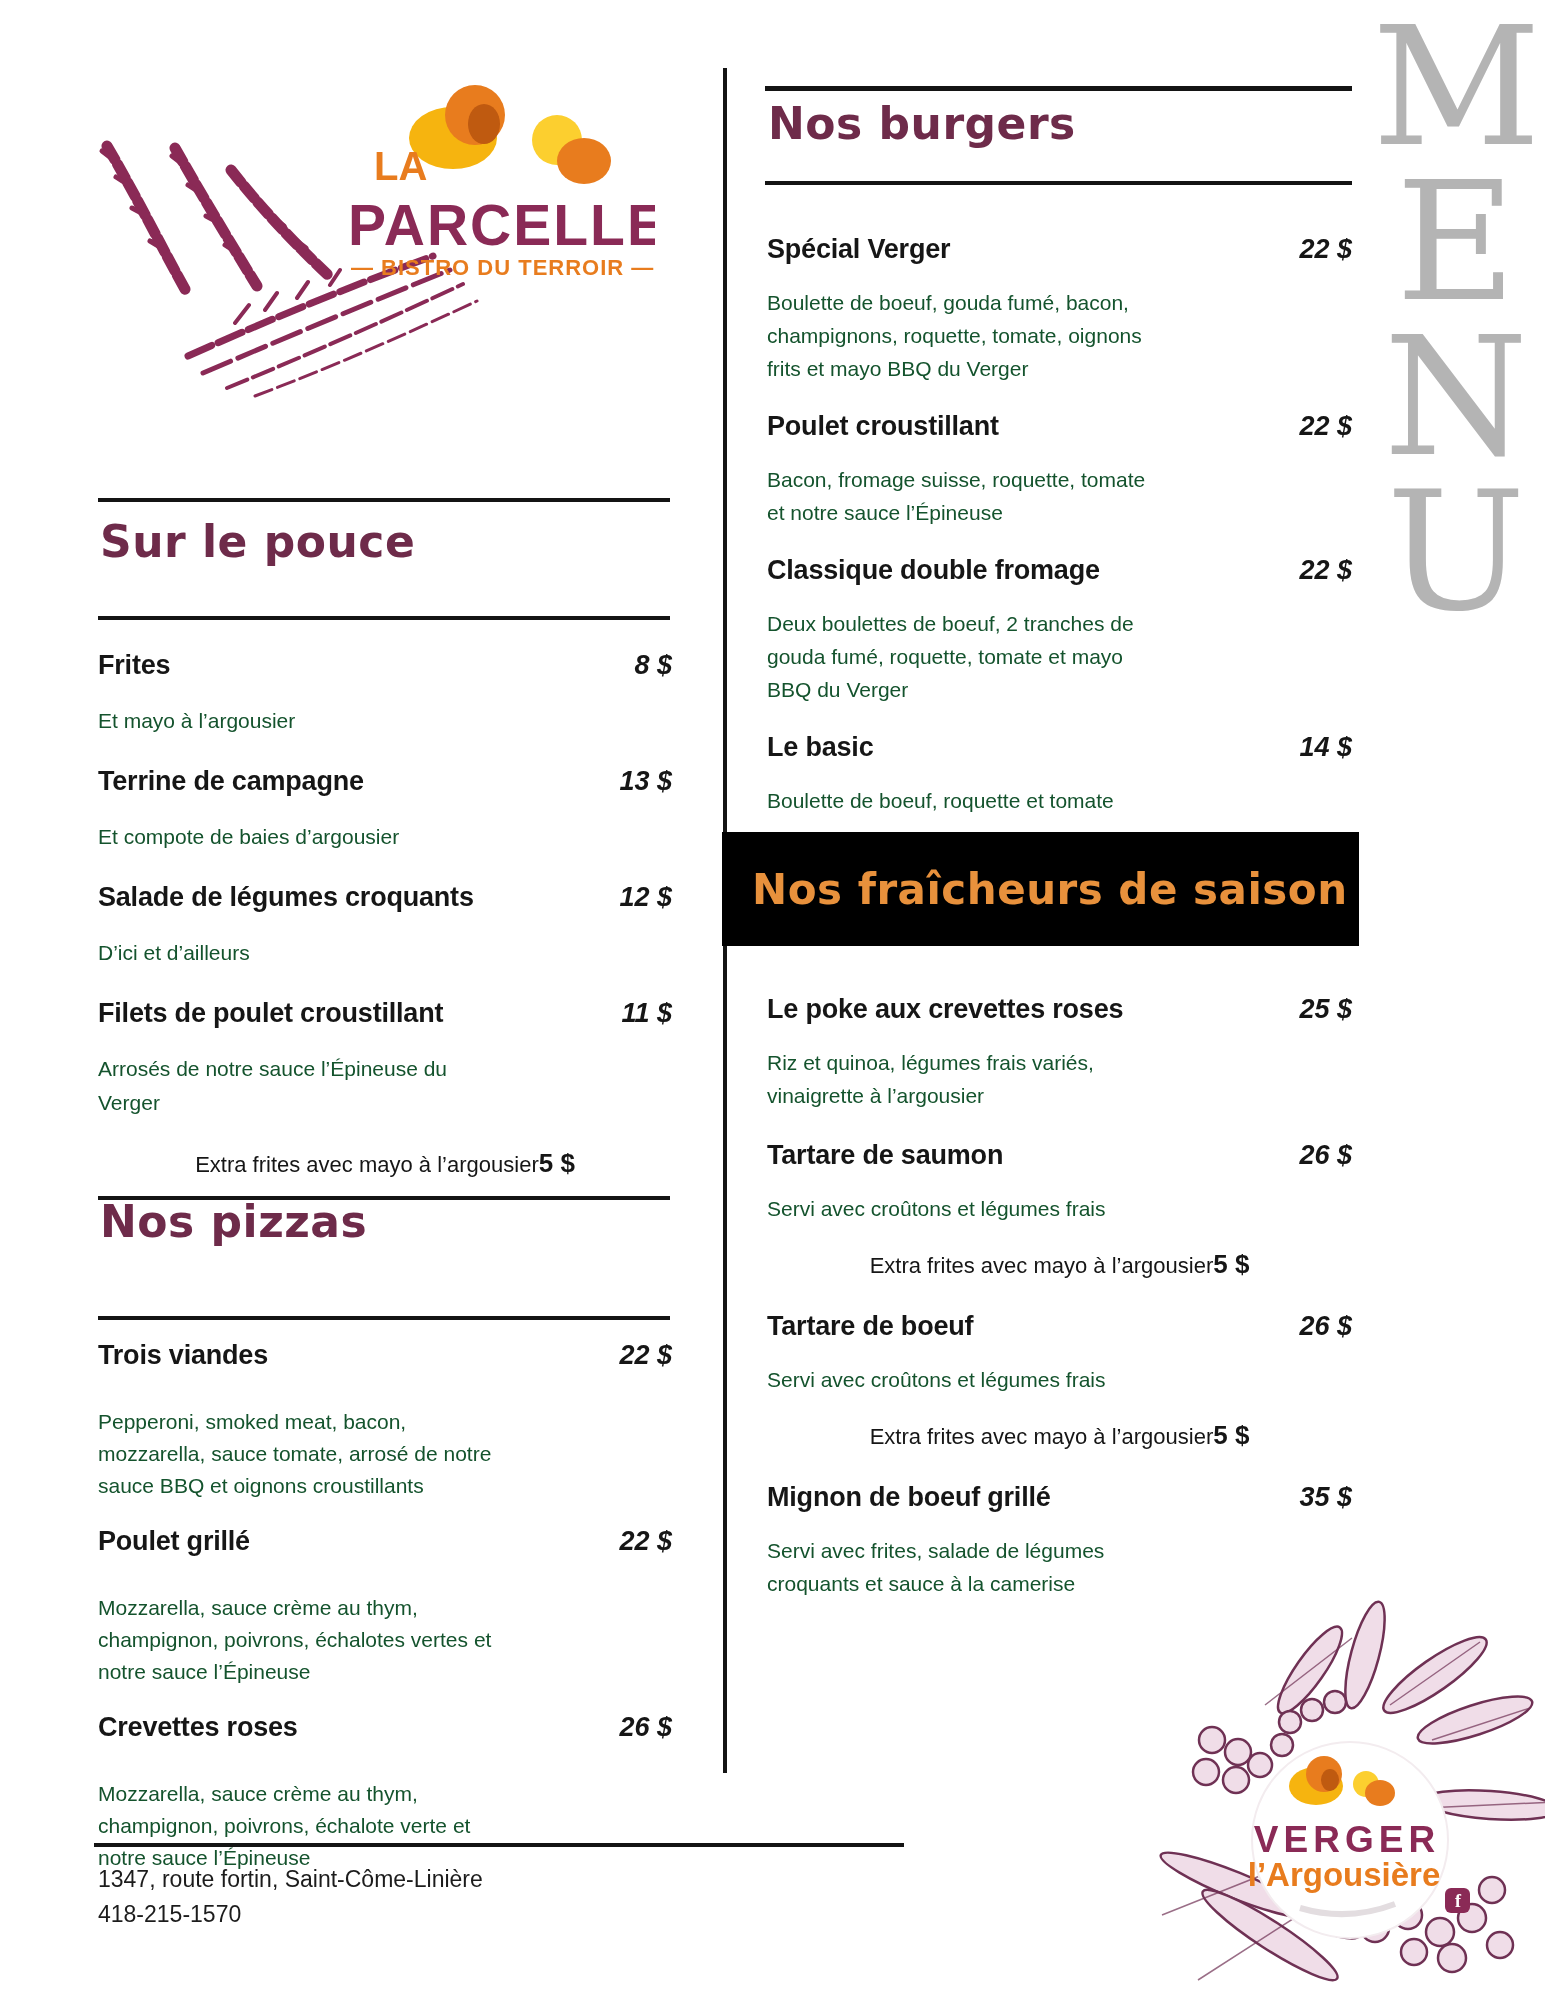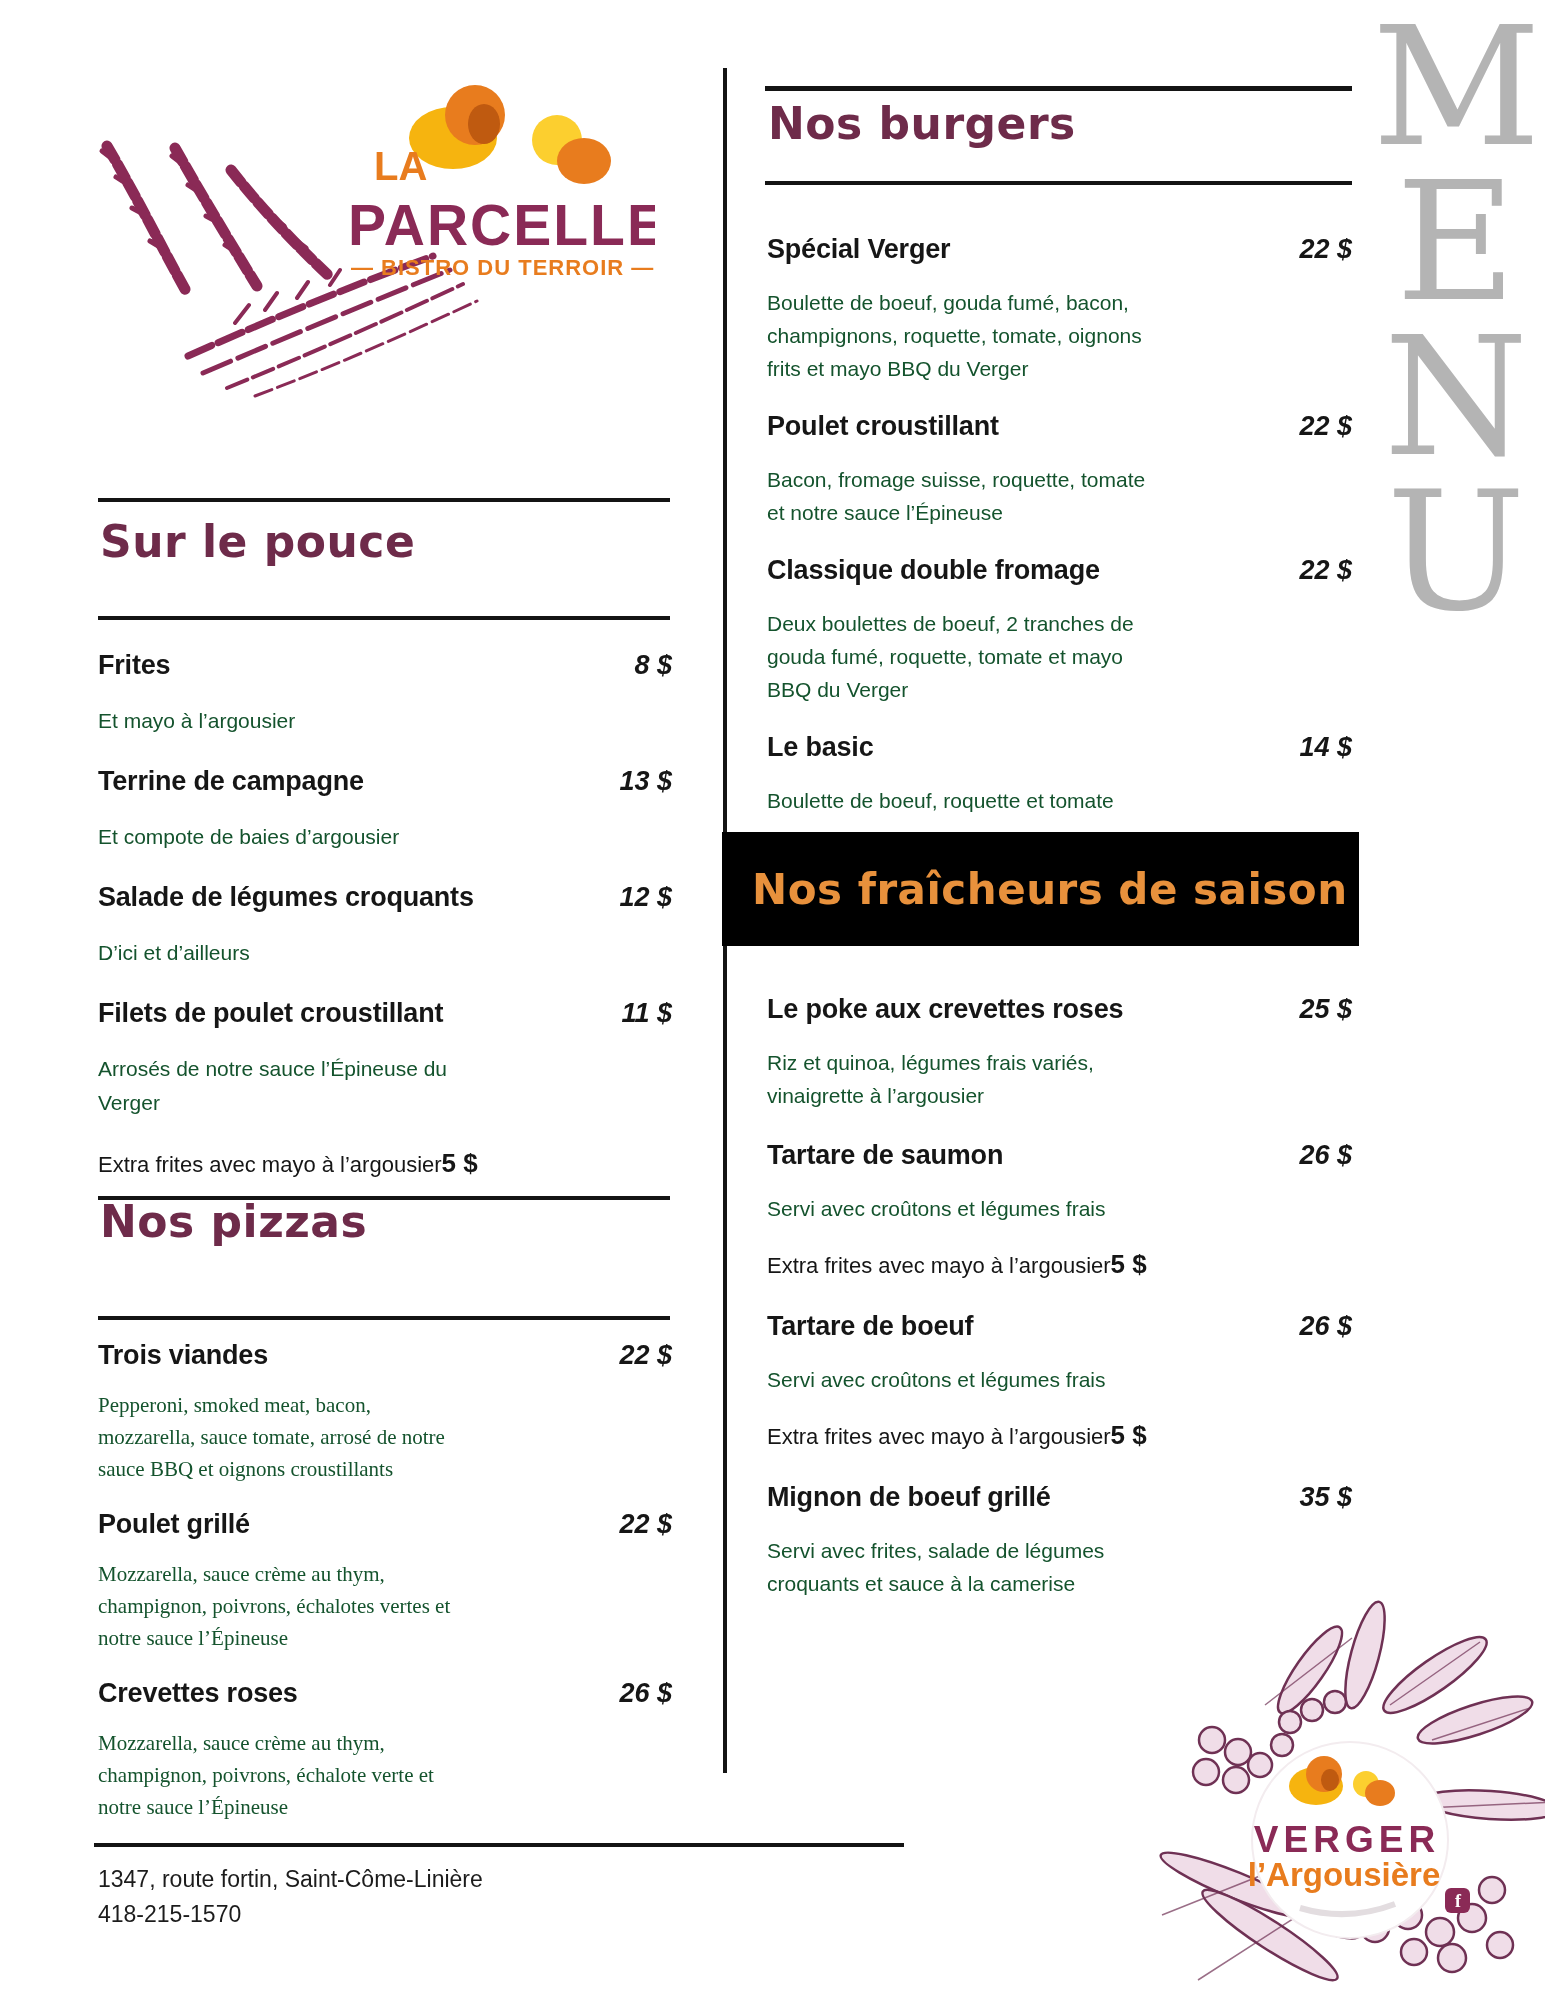--- a/index.html
+++ b/index.html
@@ -21,28 +21,28 @@
   .vrule{position:absolute;width:4px;background:#141414;}
   .script-h{
     position:absolute;font-family:"DejaVu Sans",sans-serif;font-weight:800;
     font-size:44px;letter-spacing:0.5px;color:var(--maroon_header);
   }
   .col{position:absolute;}
   .mi .row{display:flex;justify-content:space-between;align-items:baseline;gap:48px;}
   .nm{font-weight:700;font-size:27px;letter-spacing:-0.2px;line-height:34px;font-family:"Liberation Sans",sans-serif;}
   .pr{font-weight:700;font-size:27px;line-height:34px;white-space:nowrap;font-style:italic;}
   .ds{font-size:21px;line-height:34px;white-space:pre-line;color:#14532d;margin-top:22px;}
-  .xrow{display:flex;justify-content:flex-start;align-items:baseline;}
+  .xrow{display:flex;justify-content:center;align-items:baseline;}
   .xn{font-size:22px;line-height:34px;}
   .xp{font-weight:700;font-size:26px;line-height:34px;}
   
   .sec-pouce .mi{margin-bottom:26px;}
   .sec-pouce .xrow{margin-top:0px;}
   .sec-pizzas .mi{margin-bottom:22px;}
-  .sec-pizzas .ds{margin-top:17px;line-height:32px;font-family:Liberation Serif, serif;}
+  .sec-pizzas .ds{margin-top:34px;line-height:32px;}
   .sec-burgers .mi{margin-bottom:24px;}
   .sec-burgers .ds{margin-top:20px;line-height:33px;}
   .sec-fresh .mi{margin-bottom:26px;}
   .sec-fresh .ds{margin-top:20px;line-height:33px;}
   .sec-fresh .xrow{margin-top:22px;}
   .banner{
     position:absolute;left:722px;top:832px;width:637px;height:114px;
     background:var(--banner_bg);display:flex;align-items:center;
   }
   .banner .script-banner{

